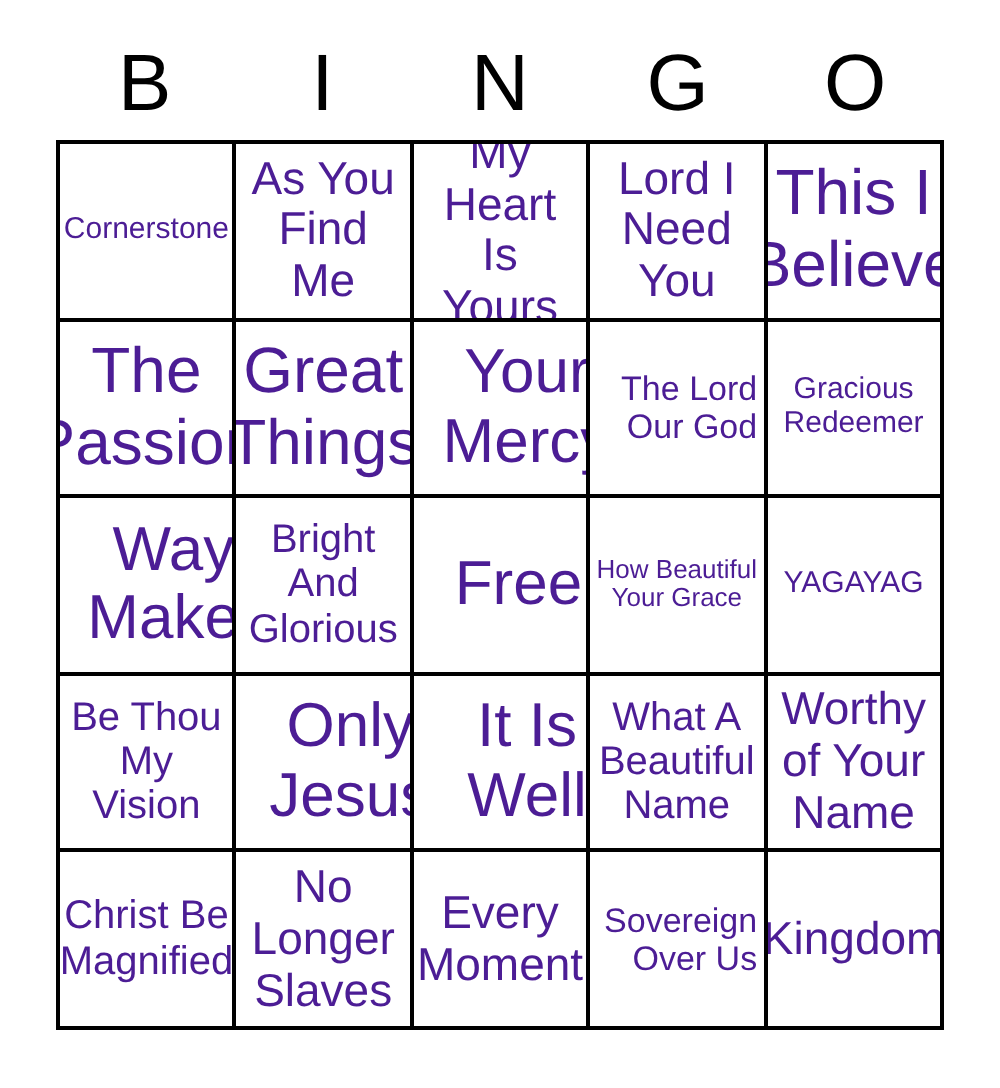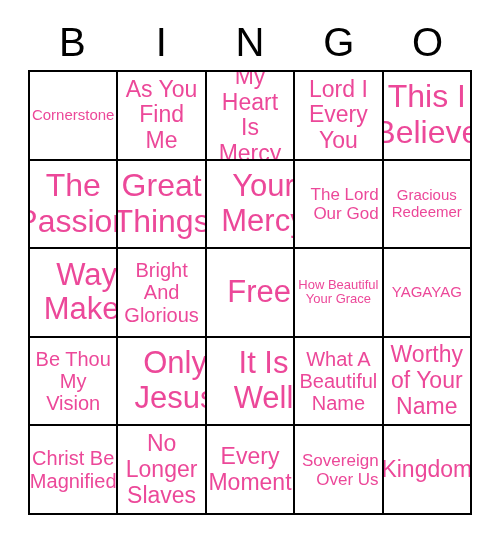--- a/index.html
+++ b/index.html
@@ -67,21 +67,21 @@
     align-items: center;
     justify-content: center;
     text-align: center;
     padding: 2px 3px;
     overflow: hidden;
   }
 
   .cell-text {
     display: block;
     line-height: 1.12;
-    color: #ec4899;
+    color: #4c1d95;
     font-weight: 400;
     word-wrap: break-word;
   }
 
   
   .sz-xxl .cell-text { font-size: 31px; padding-left: 27px; }
   .sz-xl  .cell-text { font-size: 32px; }
   .sz-lg  .cell-text { font-size: 23px; }
   .sz-md  .cell-text { font-size: 20px; text-align: center; }
   .sz-sm  .cell-text { font-size: 17px; text-align: right; }
@@ -105,24 +105,24 @@
 
   <div class="bingo-grid">
 
     <div class="cell sz-xs">
         <span class="cell-text">Cornerstone</span>
       </div>
     <div class="cell sz-lg">
         <span class="cell-text">As You Find Me</span>
       </div>
     <div class="cell sz-lg">
-        <span class="cell-text">My Heart Is Mercy</span>
+        <span class="cell-text">My Heart Is Yours</span>
       </div>
     <div class="cell sz-lg">
-        <span class="cell-text">Lord I Every You</span>
+        <span class="cell-text">Lord I Need You</span>
       </div>
     <div class="cell sz-xl">
         <span class="cell-text">This I Believe</span>
       </div>
 
     <div class="cell sz-xl">
         <span class="cell-text">The Passion</span>
       </div>
     <div class="cell sz-xl">
         <span class="cell-text">Great Things</span>

